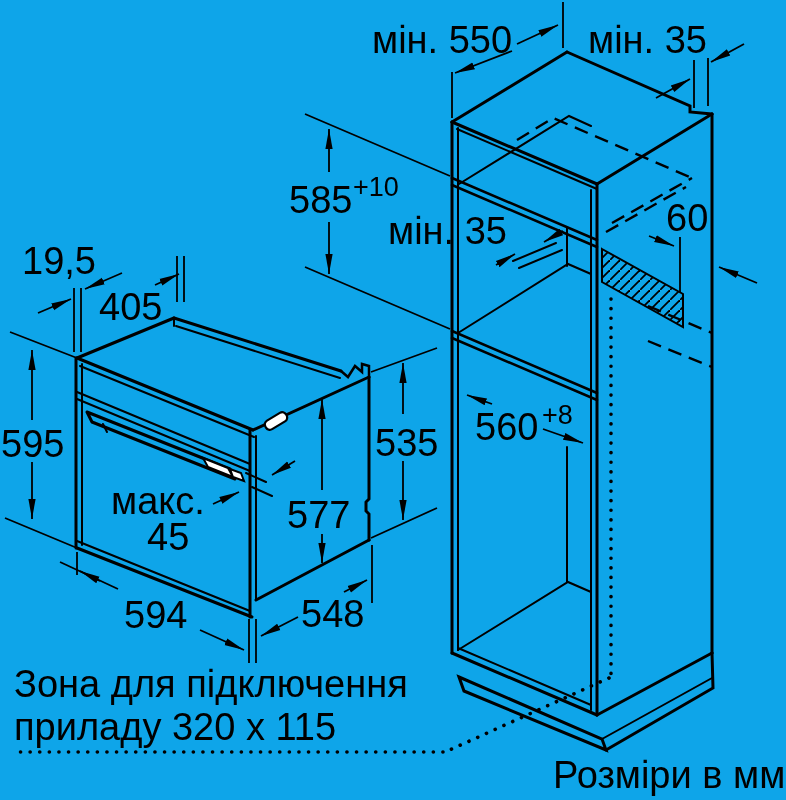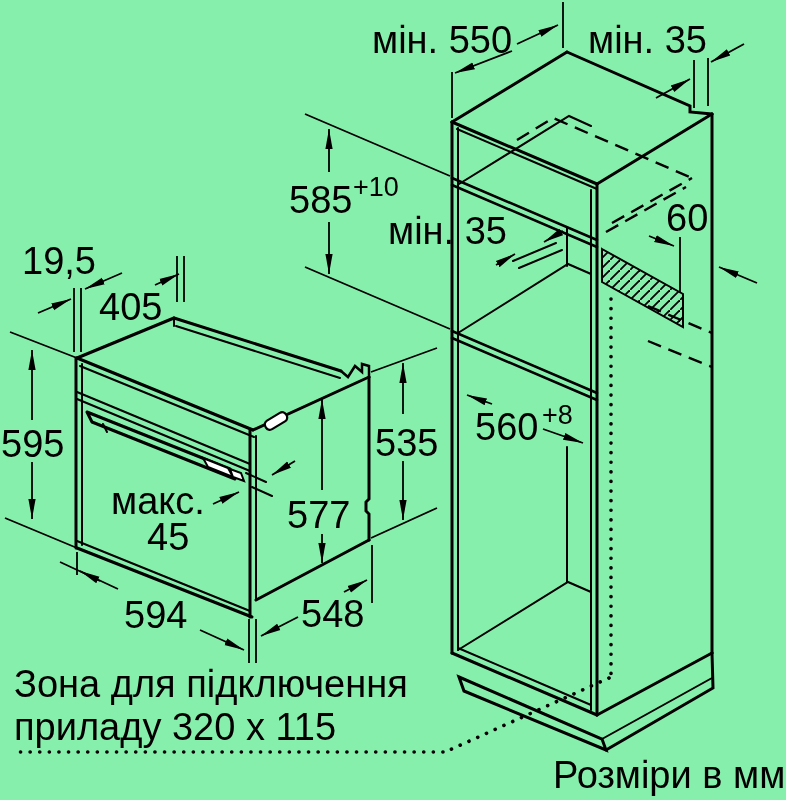--- a/index.html
+++ b/index.html
@@ -1,16 +1,16 @@
 <!DOCTYPE html>
 <html><head>
 <meta charset="utf-8">
 <style>
   html,body{margin:0;padding:0;background:#ffffff;}
-  .stage{position:relative;width:786px;height:800px;background:#86efac;overflow:hidden;}
+  .stage{position:relative;width:786px;height:800px;background:#0ea5e9;overflow:hidden;}
   svg{display:block;}
   text{font-family:"Liberation Sans","DejaVu Sans",sans-serif;fill:#000;}
   .dim{font-size:38px;}
   .sup{font-size:27px;}
   .note{font-size:38px;}
   .e3{stroke:#000;stroke-width:3;fill:none;stroke-linecap:round;}
   .e2{stroke:#000;stroke-width:2;fill:none;stroke-linecap:round;}
   .e25{stroke:#000;stroke-width:2.5;fill:none;stroke-linecap:round;}
   .d18{stroke:#000;stroke-width:1.8;fill:none;}
   .dash{stroke:#000;stroke-width:2.4;fill:none;stroke-dasharray:14 8;}

